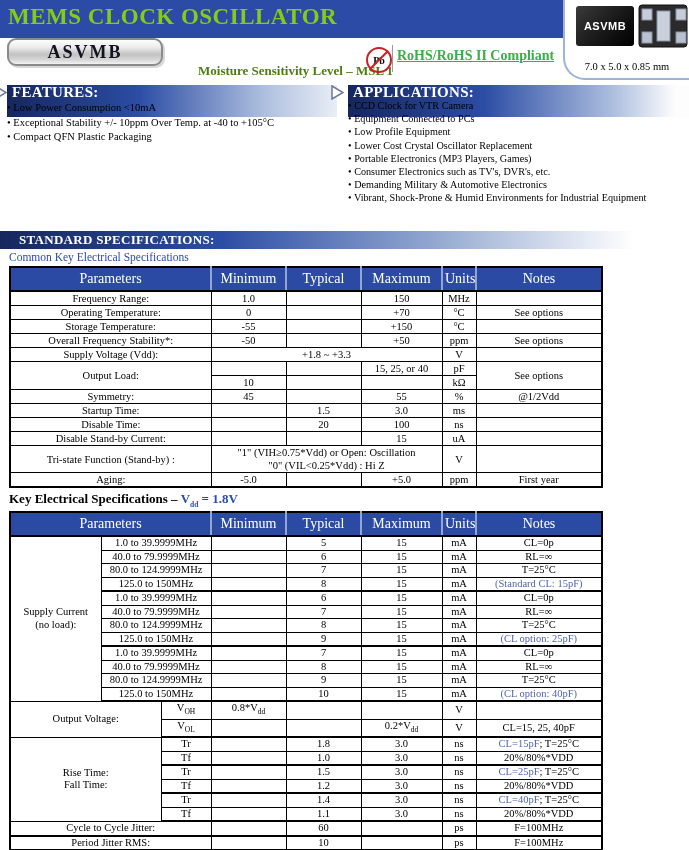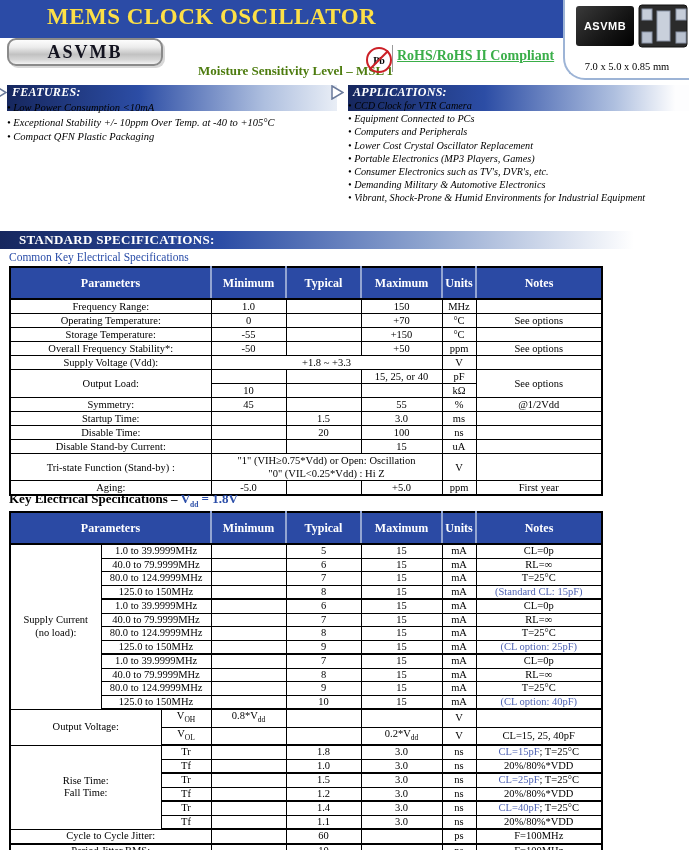--- a/index.html
+++ b/index.html
@@ -2,21 +2,21 @@
 <html><head>
 <meta charset="utf-8">
 <style>
   html,body{margin:0;padding:0;}
   body{width:689px;height:850px;position:relative;overflow:hidden;background:#fff;
        font-family:"Liberation Serif",serif;color:#000;}
   .abs{position:absolute;}
 
   
   .top-banner{left:0;top:0;width:563px;height:38px;background:#2b4ba6;}
-  .page-title{left:8px;top:4px;font-size:23px;font-weight:bold;color:#fde047;letter-spacing:.5px;margin-left:39px;}
+  .page-title{left:8px;top:4px;font-size:23px;font-weight:bold;color:#84cc16;letter-spacing:.5px;}
 
   
   .pkg-box{left:563px;top:0;width:124px;height:78px;background:#fff;
            border-left:2px solid #9db4d6;border-bottom:2px solid #9db4d6;
            border-bottom-left-radius:22px;}
   .chip-top{position:absolute;left:11px;top:6px;width:58px;height:40px;border-radius:3px;
             background:linear-gradient(135deg,#3a3a3a 0%,#151515 60%,#000 100%);
             color:#fff;font-family:"Liberation Sans",sans-serif;font-weight:bold;font-size:11px;
             display:flex;align-items:center;justify-content:center;letter-spacing:.5px;}
   .chip-bottom{position:absolute;left:73px;top:2px;}
@@ -31,50 +31,50 @@
 
   
   .pb-logo{left:366px;top:47px;width:22px;height:22px;border:2px solid #cc2027;border-radius:50%;
            display:flex;align-items:center;justify-content:center;font-size:10px;font-weight:bold;color:#000;}
   .pb-logo::after{content:"";position:absolute;left:10px;top:-2px;width:2px;height:26px;
                   background:#cc2027;transform:rotate(45deg);}
   .rohs-divider{left:392px;top:45px;width:1px;height:27px;background:#9a9a9a;}
   .rohs-text{left:397px;top:48px;font-size:14px;font-weight:bold;color:#3aae49;text-decoration:underline;}
 
   
-  .sec-banner{height:26px;color:#fff;font-weight:bold;font-size:12px;line-height:15px;
-              padding-left:5px;letter-spacing:.3px;box-sizing:border-box;font-style:italic;}
+  .sec-banner{height:32px;color:#fff;font-weight:bold;font-size:15px;line-height:15px;
+              padding-left:5px;letter-spacing:.3px;box-sizing:border-box;}
   .feat-banner{left:7px;top:85px;width:330px;
                background:linear-gradient(90deg,#16275e 0%,#2c4da5 40%,#aebfdf 78%,#e9eef6 100%);}
   .app-banner{left:348px;top:85px;width:341px;
               background:linear-gradient(90deg,#16275e 0%,#2c4da5 40%,#aebfdf 78%,#fdfdfe 96%);}
   .tri{width:13px;height:15px;}
   .tri-feat{left:-6px;top:85px;}
   .tri-app{left:331px;top:85px;}
 
-  ul.blist{list-style:none;margin:0;padding:0;font-style:italic;}
+  ul.blist{list-style:none;margin:0;padding:0;}
   ul.blist li::before{content:"• ";}
   .feat-list{left:7px;top:101px;font-size:10.5px;}
   .feat-list li{line-height:14.5px;}
   .app-list{left:348px;top:99px;font-size:10.2px;}
   .app-list li{line-height:13.2px;}
 
   .ss-banner{left:0;top:231px;width:689px;height:18px;color:#fff;font-weight:bold;font-size:13px;
              line-height:18px;padding-left:19px;letter-spacing:.3px;box-sizing:border-box;
              background:linear-gradient(90deg,#16275e 0%,#2c4da5 32%,#8fa5cf 62%,#fff 92%);}
   .t1-title{left:9px;top:251px;font-size:11.5px;color:#2a4da8;}
   .h2{left:9px;top:491px;font-size:13px;font-weight:bold;}
   .h2 .blue{color:#2a4da8;}
   sub{font-size:7.5px;}
 
   
   table.spec{border-collapse:collapse;table-layout:fixed;border:2px solid #000;background:#fff;}
   table.spec th,table.spec td{border:1px solid #000;overflow:hidden;white-space:nowrap;
       text-align:center;padding:0 2px;box-sizing:border-box;}
-  table.spec th{background:#2b4aa4;color:#fff;font-weight:bold;font-size:12px;height:32px;
+  table.spec th{background:#2b4aa4;color:#fff;font-weight:normal;font-size:14px;height:24px;
       border-left:2px solid #93a5d2;border-bottom:2px solid #000;}
   table.spec th:first-child{border-left:1px solid #000;}
   #table1{position:absolute;left:9px;top:266px;width:592px;}
   #table2{position:absolute;left:9px;top:511px;width:592px;}
   #table1 td{font-size:10.5px;height:14px;line-height:13px;}
   #table2 td{font-size:10.5px;height:13.5px;line-height:12.5px;}
   td.L{text-align:left;padding-left:4px;}
   td.sm{font-size:9.8px;line-height:11px;white-space:normal;}
   tr.tall td{height:27px;}
   tr.tb td,td.tb{border-bottom:2px solid #000;margin-top:18px;}
@@ -123,21 +123,21 @@
   <li>Compact QFN Plastic Packaging</li>
 </ul>
 
 <svg class="abs tri tri-app" viewBox="0 0 13 15">
   <polygon points="1,1 12,7.5 1,14" fill="#fff" stroke="#6a7a9a" stroke-width="1.5"></polygon>
 </svg>
 <div class="abs sec-banner app-banner">APPLICATIONS:</div>
 <ul class="abs blist app-list">
   <li>CCD Clock for VTR Camera</li>
   <li>Equipment Connected to PCs</li>
-  <li>Computers and Peripherals</li>
+  <li>Low Profile Equipment</li>
   <li>Lower Cost Crystal Oscillator Replacement</li>
   <li>Portable Electronics (MP3 Players, Games)</li>
   <li>Consumer Electronics such as TV's, DVR's, etc.</li>
   <li>Demanding Military &amp; Automotive Electronics</li>
   <li>Vibrant, Shock-Prone &amp; Humid Environments for Industrial Equipment</li>
 </ul>
 
 <div class="abs ss-banner">STANDARD SPECIFICATIONS:</div>
 <div class="abs t1-title">Common Key Electrical Specifications</div>
 

